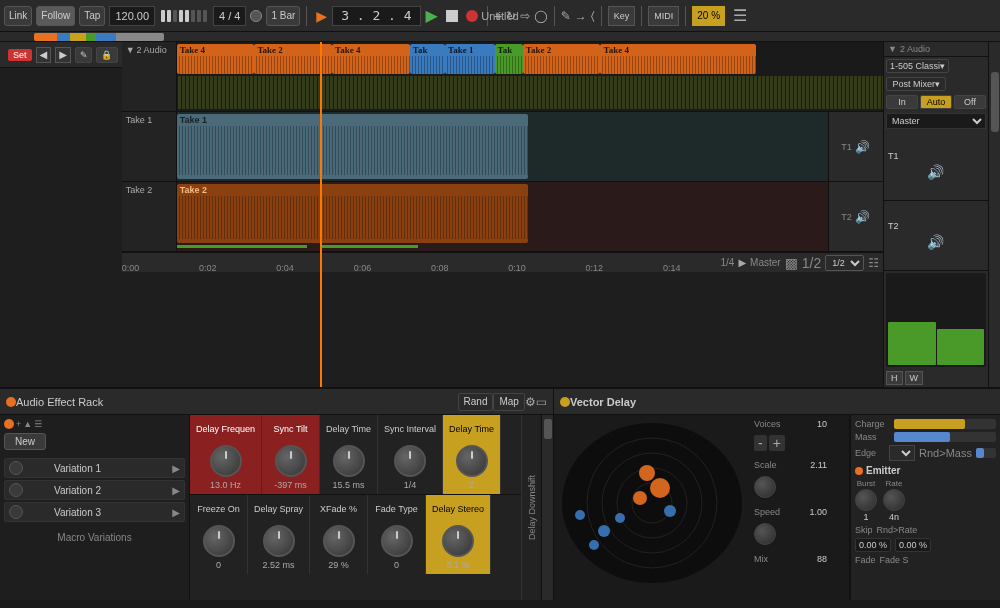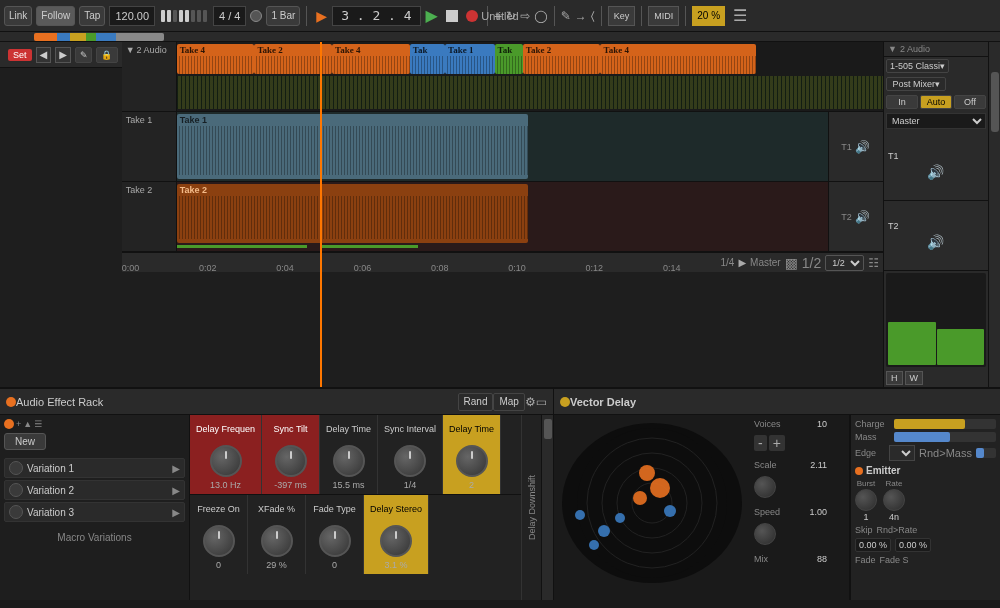--- a/index.html
+++ b/index.html
@@ -24,21 +24,21 @@
     .clip-orange { background: #d4631a; }
     .clip-blue { background: #3a7abf; }
     .clip-green { background: #4a9a2a; }
 
     
     #bottom { display: flex; height: 213px; background: #1a1a1a; border-top: 2px solid #111; }
     #effect-rack { width: 560px; background: #222; border-right: 1px solid #111; display: flex; flex-direction: column; }
     #effect-rack-header { background: #2a2a2a; height: 26px; display: flex; align-items: center; padding: 0 6px; border-bottom: 1px solid #111; }
     #effect-rack-body { flex: 1; display: flex; overflow: hidden; }
     .new-btn { background: #3a3a3a; border: 1px solid #555; color: #ccc; font-size: 10px; padding: 2px 10px; border-radius: 3px; cursor: pointer; }
-    .variation-row { display: flex; align-items: center; background: #2a2a2a; border: 1px solid #333; border-radius: 2px; margin-bottom: 2px; padding: 2px 4px; font-size: 10px; cursor: pointer; }
+    .variation-row { display: flex; align-items: center; background: #2a2a2a; border: 1px solid #333; border-radius: 2px; margin-bottom: 2px; padding: 2px 4px; font-size: 10px; cursor: pointer; gap: 27px; }
     .variation-label { flex: 1; }
     .variation-arrow { color: #888; margin-left: auto; }
     .macro-vars-label { font-size: 10px; color: #888; text-align: center; padding: 4px; }
 
     
     .effect-module { display: flex; flex-direction: column; align-items: center; padding: 4px 6px; min-width: 58px; border-right: 1px solid #333; }
     .effect-module.highlighted { background: #c8a020; }
     .effect-module.highlighted .knob-label { color: #000; }
     .effect-module.red-bg { background: #8b2020; }
     .effect-module.red-bg .knob-label { color: #fff; }
@@ -496,20 +496,25 @@
               <div class="knob-value">2</div>
             </div>
           </div>
           <div id="effect-row-2">
             <div class="effect-module">
               <div class="knob-label">Freeze On</div>
               <div class="knob"></div>
               <div class="knob-value">0</div>
             </div>
             <div class="effect-module">
+              <div class="knob-label">Delay Spray</div>
+              <div class="knob"></div>
+              <div class="knob-value">2.52 ms</div>
+            </div>
+            <div class="effect-module">
               <div class="knob-label">XFade %</div>
               <div class="knob"></div>
               <div class="knob-value">29 %</div>
             </div>
             <div class="effect-module">
               <div class="knob-label">Fade Type</div>
               <div class="knob"></div>
               <div class="knob-value">0</div>
             </div>
             <div class="effect-module highlighted">

